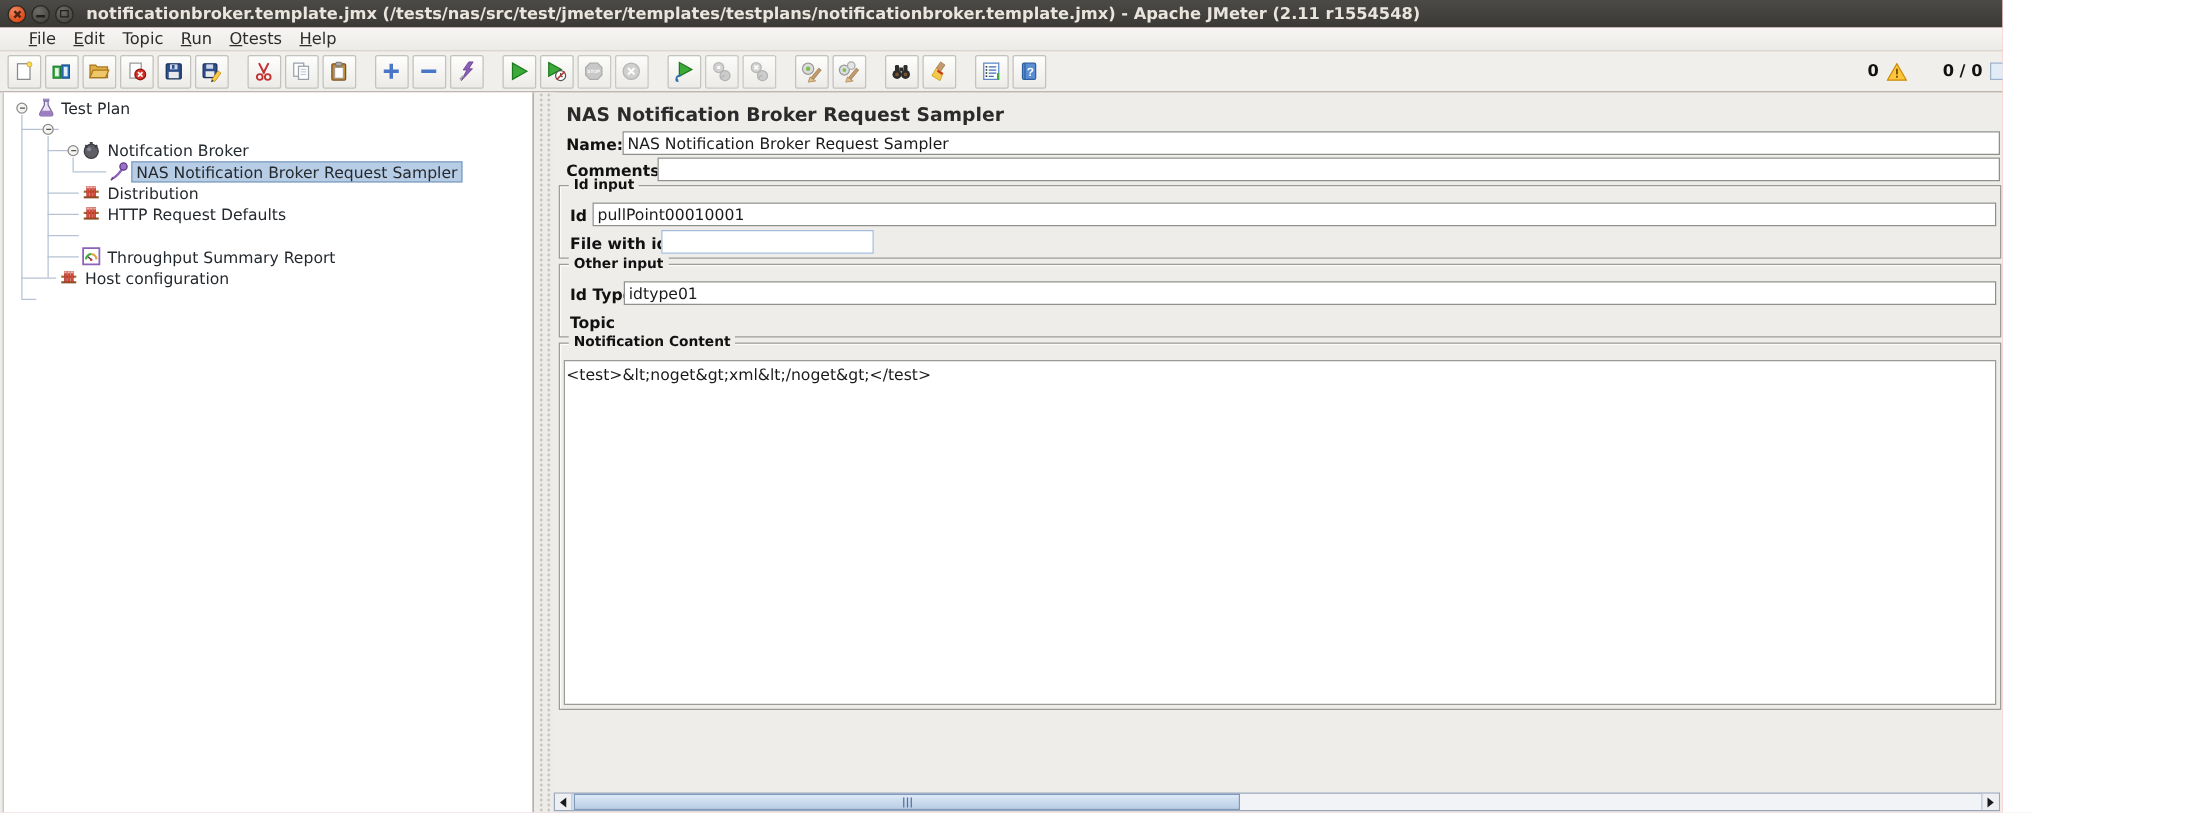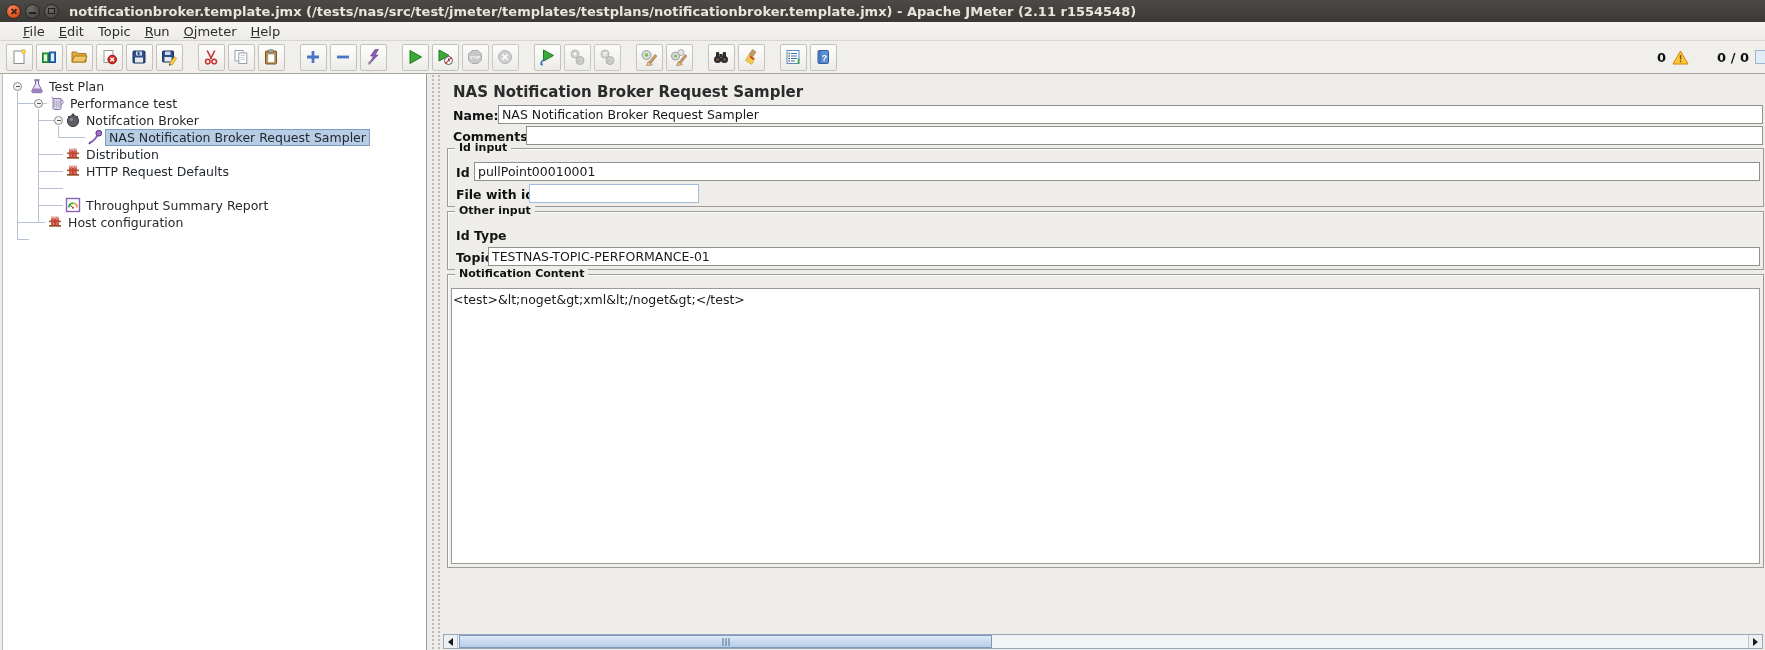--- a/index.html
+++ b/index.html
@@ -1,18 +1,18 @@
 <!DOCTYPE html>
 <html><head>
 <meta charset="utf-8">
 <style>
   * { margin:0; padding:0; box-sizing:border-box; }
   html,body { width:1765px; height:650px; overflow:hidden; }
   body { font-family:"DejaVu Sans","Liberation Sans",sans-serif; }
-  .app { position:relative; width:1765px; height:650px; background:#fca5a5; overflow:hidden; }
+  .app { position:relative; width:1602px; height:650px; background:#fca5a5; overflow:hidden; }
 
   
   .titlebar { position:absolute; left:0; top:0; width:100%; height:22px;
     background:linear-gradient(#4b4a46,#3a3936); display:flex; align-items:center; }
   .winbtns { display:flex; gap:4px; margin-left:6px; }
   .winbtn { width:15px; height:15px; border-radius:50%; border:1px solid #2a2926;
     display:flex; align-items:center; justify-content:center; }
   .winbtn.close { background:radial-gradient(circle at 35% 30%,#f08a64,#dd4814 75%); }
   .winbtn.other { background:radial-gradient(circle at 35% 30%,#6e6c66,#4a4843 75%); }
   .glyph-x { position:relative; width:7px; height:7px; }
@@ -106,21 +106,21 @@
         </span>
     </div>
     <span class="wtitle">notificationbroker.template.jmx (/tests/nas/src/test/jmeter/templates/testplans/notificationbroker.template.jmx) - Apache JMeter (2.11 r1554548)</span>
   </div>
 
   <div class="menubar">
     <span class="menuitem"><span class="mn">F</span><span>ile</span></span>
     <span class="menuitem"><span class="mn">E</span><span>dit</span></span>
     <span class="menuitem"><span class="mn"></span><span>Topic</span></span>
     <span class="menuitem"><span class="mn">R</span><span>un</span></span>
-    <span class="menuitem"><span class="mn">O</span><span>jmeter</span></span>
+    <span class="menuitem"><span class="mn">O</span><span>tests</span></span>
     <span class="menuitem"><span class="mn">H</span><span>elp</span></span>
   </div>
 
   <div class="toolbar">
     <span class="tbtn">
         <svg viewBox="0 0 18 18" width="18" height="18">
           <rect x="4" y="3" width="10" height="12.5" fill="#fff" stroke="#8a8a8a"></rect>
           <circle cx="13.5" cy="3.5" r="2" fill="#FFD94D" stroke="#C9A227" stroke-width=".6"></circle>
         </svg>
       </span>
@@ -345,31 +345,20 @@
       <div class="trow" style="top:4px">
         <span class="ticon" style="left:26px">
             <svg viewBox="0 0 16 16">
               <rect x="5.8" y="1.2" width="4.4" height="1.6" fill="#B9A8D6" stroke="#7B68A0" stroke-width=".5"></rect>
               <path d="M6.5 2.8h3V6l3.6 6.7c.5 1-.2 2-1.2 2H4.1c-1 0-1.7-1-1.2-2L6.5 6z" fill="#EAE3F3" stroke="#7B68A0"></path>
               <path d="M4.4 10.6h7.2l1.4 2.6c.3.7-.2 1.5-1 1.5H4c-.8 0-1.3-.8-1-1.5z" fill="#9B7FC0"></path>
             </svg>
           </span>
         <span class="tlabel" style="left:43px">Test Plan</span>
       </div>
-      <div class="trow" style="top:21px">
-        <span class="ticon" style="left:46px">
-            <svg viewBox="0 0 16 16">
-              <path d="M4 3.5h8V13c0 .9-.6 1.5-1.5 1.5h-5C4.6 14.5 4 13.9 4 13z" fill="#DCD6E8" stroke="#8578A8"></path>
-              <path d="M12 5.5h1.6c1 0 1 4-1.6 4" fill="none" stroke="#8578A8"></path>
-              <path d="M5.7 5.5v7M7.8 5.5v7M9.9 5.5v7" stroke="#B0A6C8"></path>
-              <path d="M4.2 3.5L2.6 2" stroke="#8578A8"></path>
-            </svg>
-          </span>
-        <span class="tlabel" style="left:64px">Performance test</span>
-      </div>
       <div class="trow" style="top:38px">
         <span class="ticon" style="left:62px">
             <svg viewBox="0 0 16 16">
               <circle cx="8" cy="9" r="5.6" fill="#5E5E66" stroke="#3A3A40"></circle>
               <circle cx="6.3" cy="7.3" r="1.6" fill="#8B8B94"></circle>
               <rect x="6.8" y="1.6" width="2.4" height="2" fill="#44444A"></rect>
               <path d="M3.2 4.2l1.8 1.6M12.8 4.2L11 5.8" stroke="#3A3A40" stroke-width="1.4"></path>
             </svg>
           </span>
         <span class="tlabel" style="left:80px">Notifcation Broker</span>
@@ -473,22 +462,22 @@
         <span class="grp-title">Id input</span>
         <span class="lbl" style="left:8px;top:16px">Id</span>
         <input class="fld" style="left: 26px; top: 13px; right: 3px;" value="pullPoint00010001">
         <span class="lbl" style="left:8px;top:38px">File with ids</span>
         <input class="fld" style="left: 81px; top: 35px; width: 170px; border-color: rgb(162, 190, 220);" value="">
       </div>
 
       <div class="grp" style="top:137px;height:59px">
         <span class="grp-title">Other input</span>
         <span class="lbl" style="left:8px;top:16px">Id Type</span>
+        <input class="fld" style="left: 51px; top: 13px; right: 3px;" value="idtype01">
         <span class="lbl" style="left:8px;top:38px">Topic</span>
-        <input class="fld" style="left: 40px; top: 35px; right: 3px;" value="TESTNAS-TOPIC-PERFORMANCE-01">
       </div>
 
       <div class="grp" style="top:200px;height:294px">
         <span class="grp-title">Notification Content</span>
         <div class="ta">&lt;test&gt;&amp;lt;noget&amp;gt;xml&amp;lt;/noget&amp;gt;&lt;/test&gt;</div>
       </div>
     </div>
 
     <div class="hscroll">
       <span class="sb-arrow left">

